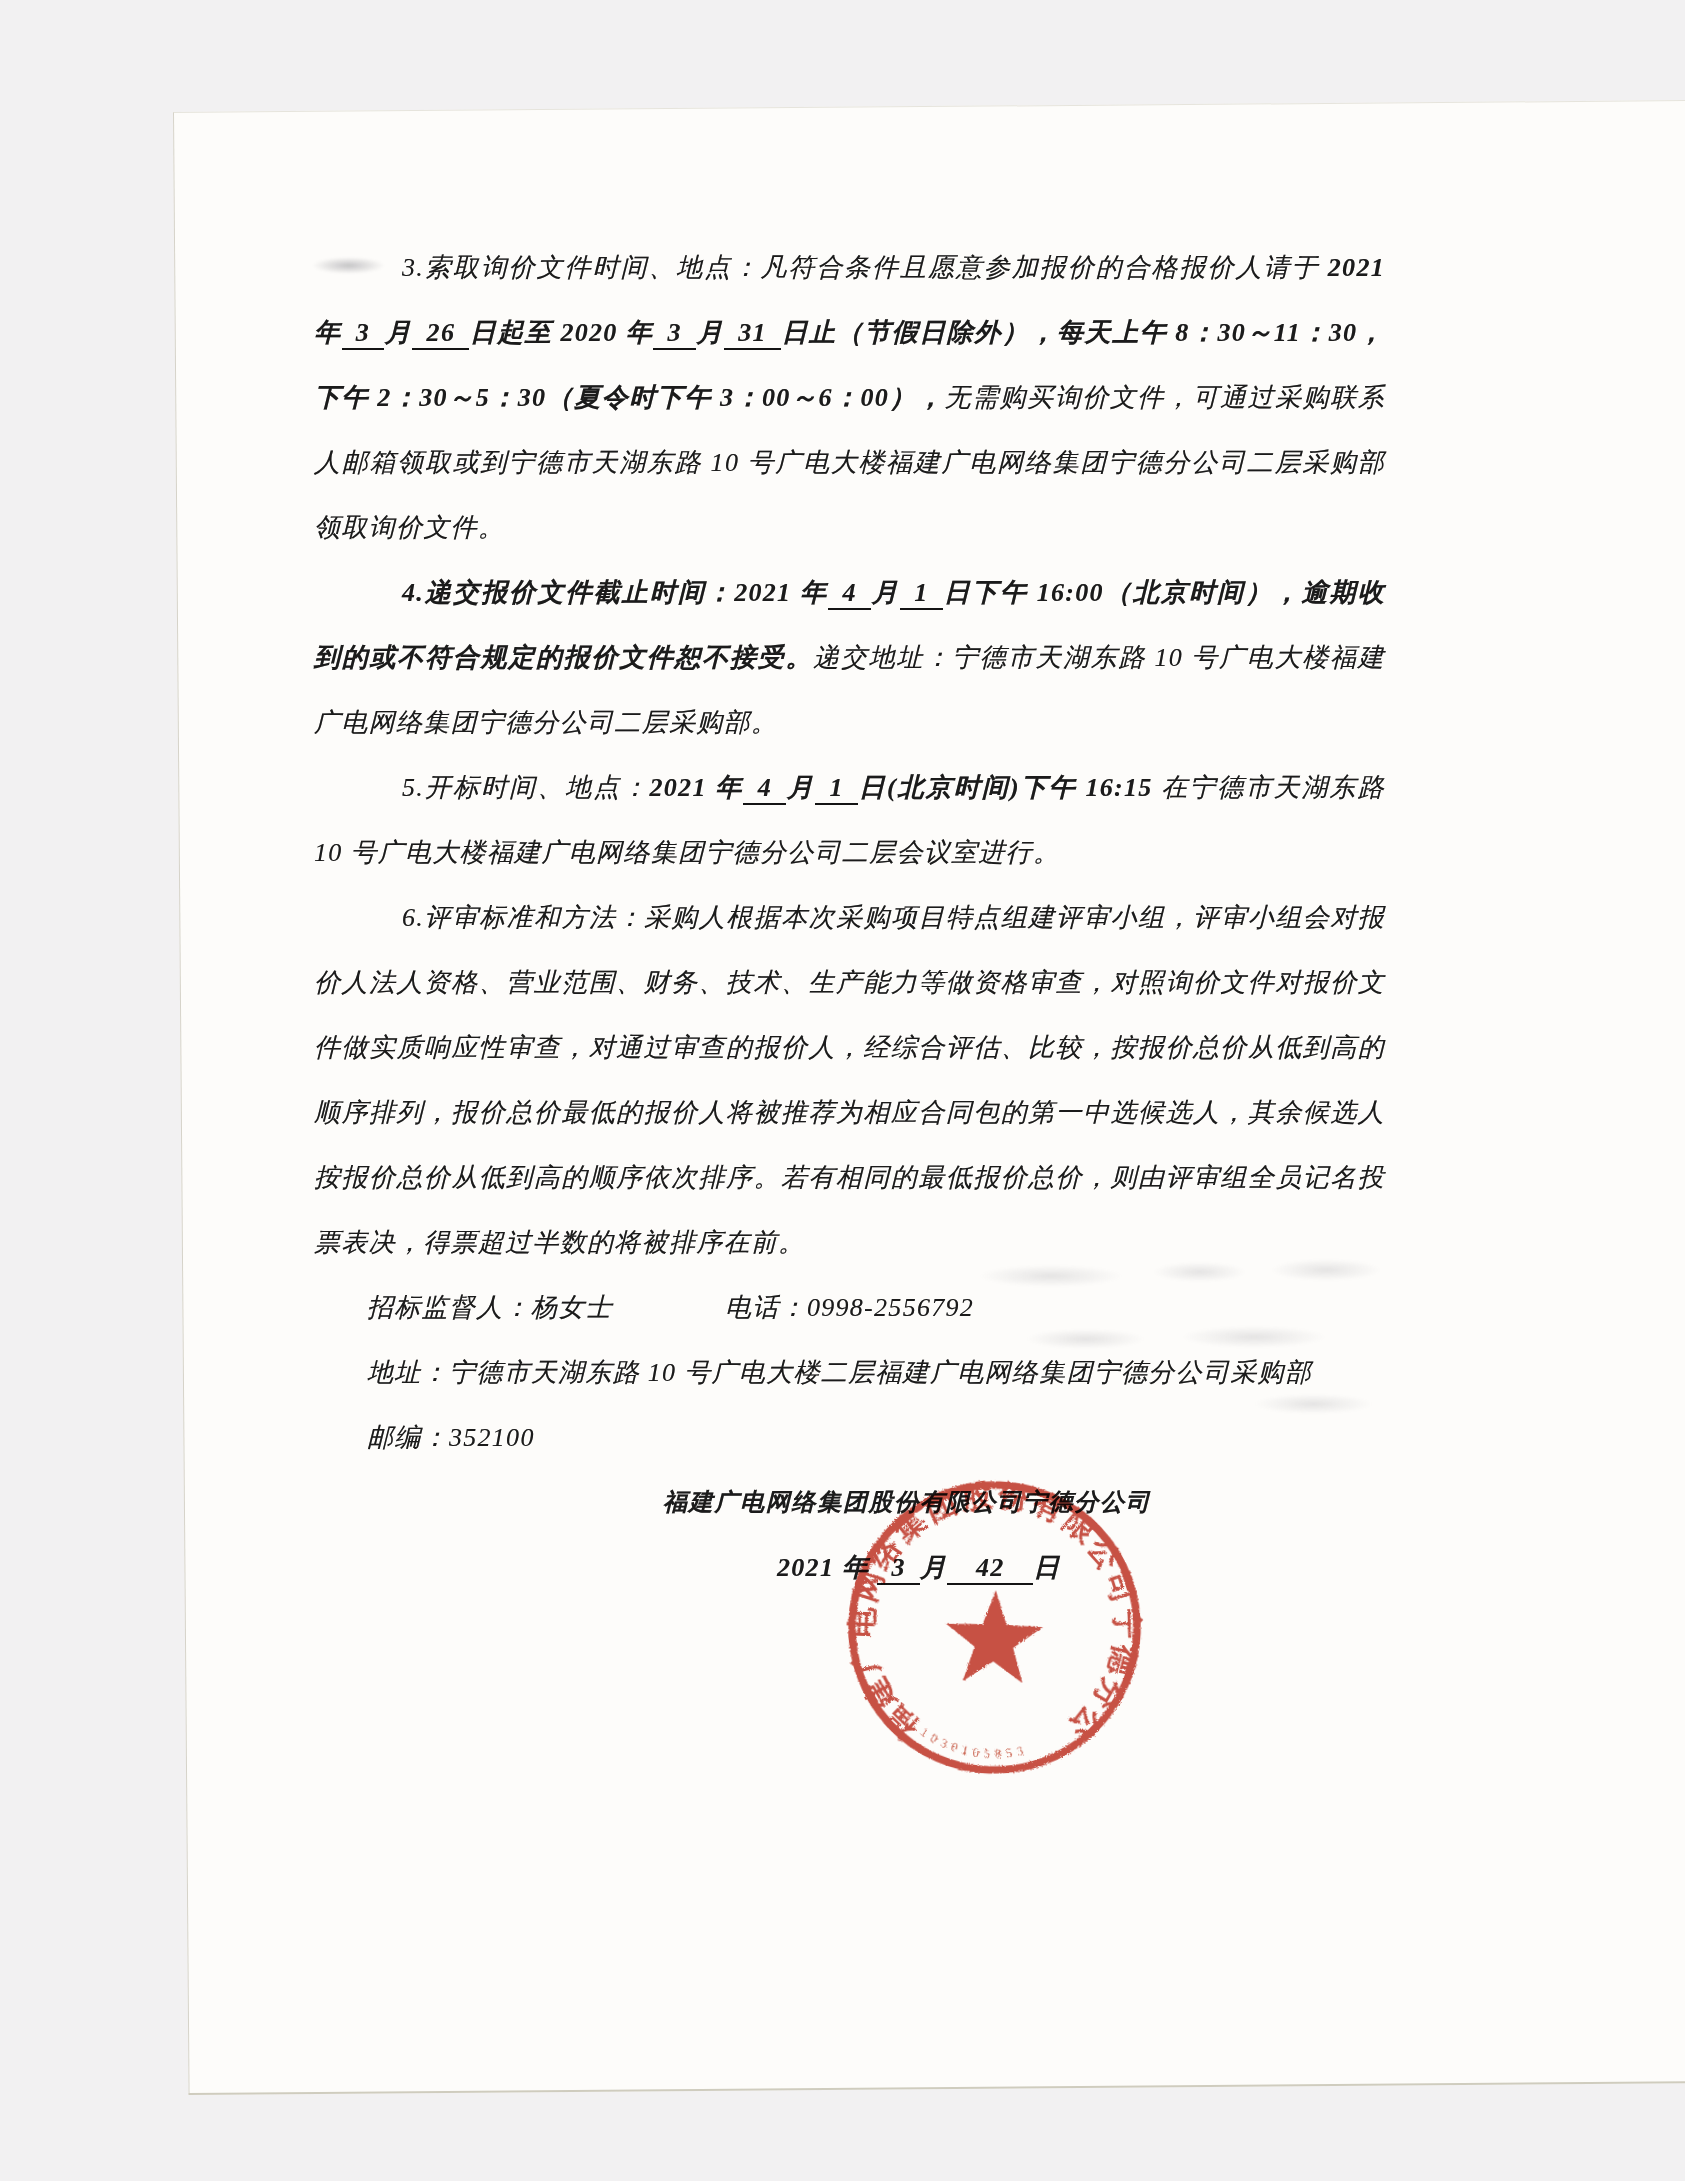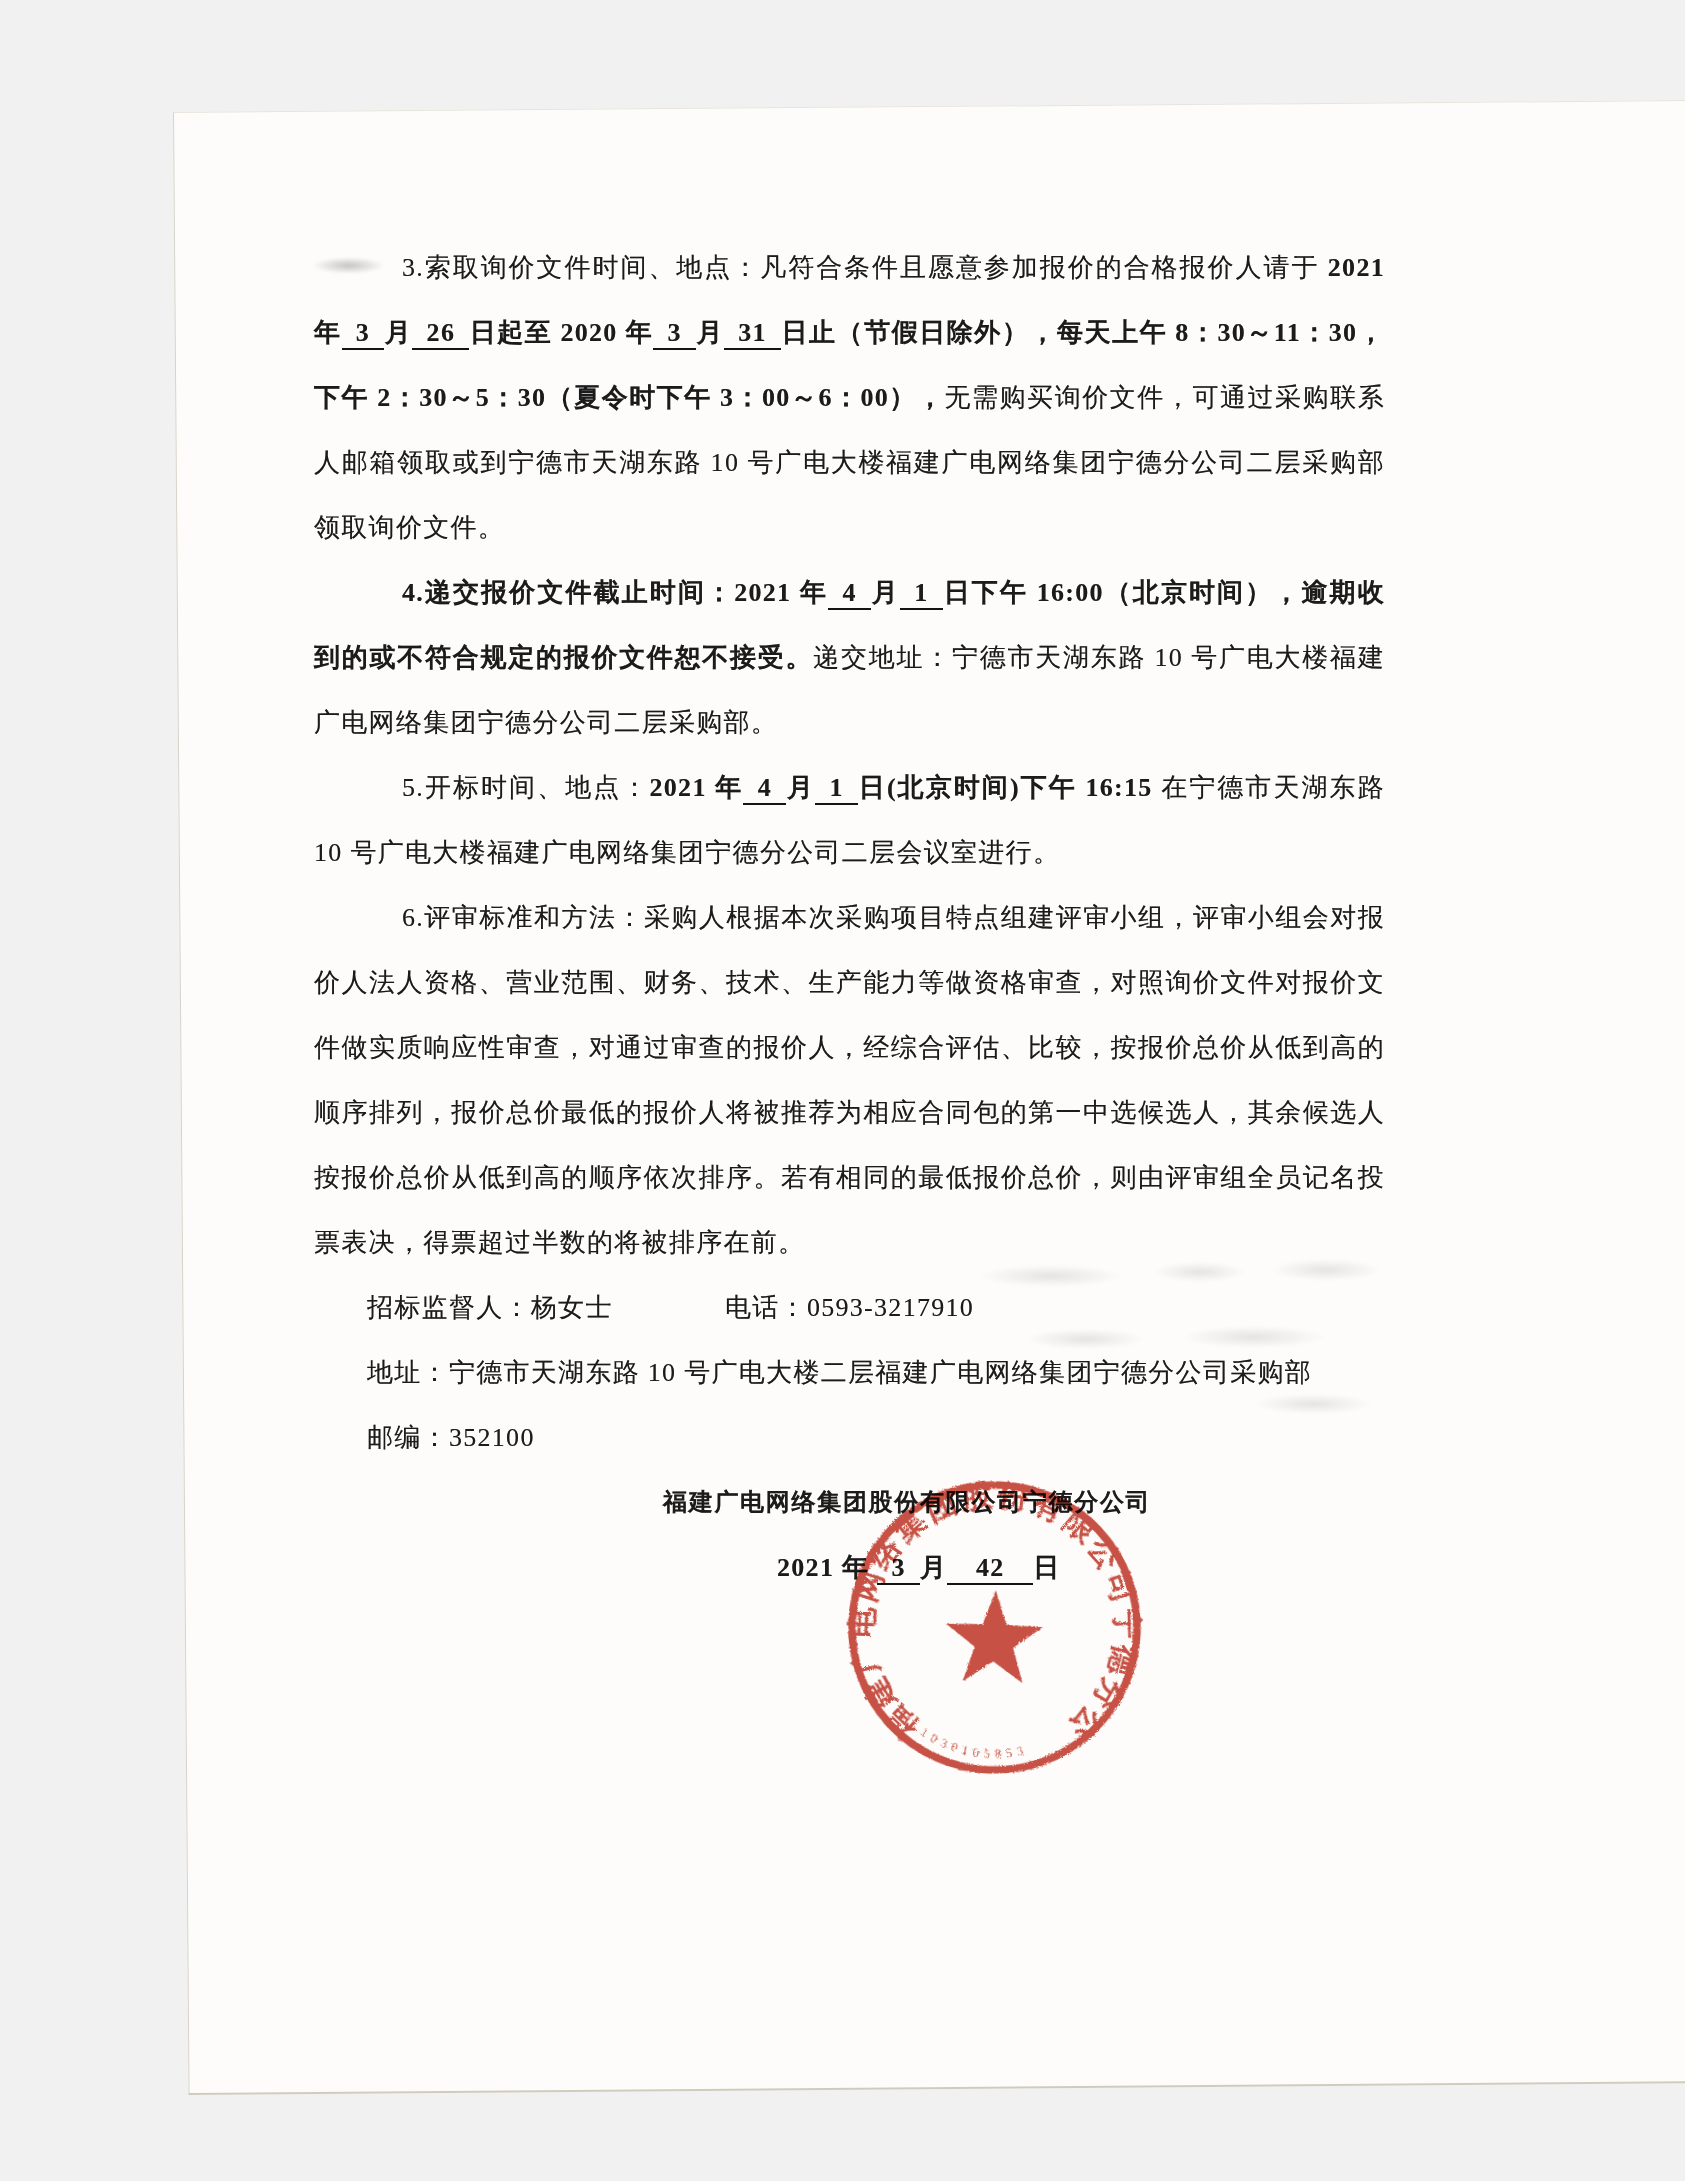--- a/index.html
+++ b/index.html
@@ -14,20 +14,21 @@
     border-left:1.7px solid #d6d3c9;
     border-top:0.8px solid #e6e4dc;
     border-bottom:2.5px solid #cfccbe;
     transform:rotate(-0.45deg);transform-origin:0 0;
   }
   #doc{
     position:absolute;left:314px;top:235px;width:1071px;
     font-size:26px;line-height:65px;letter-spacing:1.3px;
     color:#1b1b1b;text-align:justify;
     text-shadow:0 0 0.5px rgba(20,20,20,.45);
+    font-style:italic;
   }
   .para{margin:0;text-indent:88px;}
   .b{font-weight:bold;}
   .u{border-bottom:2.5px solid #141414;padding-bottom:0.8px;}
   .row{text-align:left;position:relative;white-space:nowrap;}
   .row.indent{padding-left:53px;}
   .ph{position:absolute;top:0;}
   .ph.p1{left:389px;}
   .ph.p2{left:411px;}
   .row.company{padding-left:349px;font-weight:bold;font-size:24px;letter-spacing:1.7px;}
@@ -58,21 +59,21 @@
 <div class="smudge" style="left:1254px;top:1394px;width:119px;height:20.3px;"></div>
 
 <div id="doc">
   <p class="para"><span>3.索取询价文件时间、地点：凡符合条件且愿意参加报价的合格报价人请于 </span><span class="b">2021 年</span><span class="b u"> 3 </span><span class="b">月</span><span class="b u"> 26 </span><span class="b">日起至 2020 年</span><span class="b u"> 3 </span><span class="b">月</span><span class="b u"> 31 </span><span class="b">日止（节假日除外），每天上午 8：30～11：30，下午 2：30～5：30（夏令时下午 3：00～6：00），</span><span>无需购买询价文件，可通过采购联系人邮箱领取或到宁德市天湖东路 10 号广电大楼福建广电网络集团宁德分公司二层采购部领取询价文件。</span></p>
   <p class="para"><span class="b">4.递交报价文件截止时间：2021 年</span><span class="b u"> 4 </span><span class="b">月</span><span class="b u"> 1 </span><span class="b">日下午 16:00（北京时间），逾期收到的或不符合规定的报价文件恕不接受。</span><span>递交地址：宁德市天湖东路 10 号广电大楼福建广电网络集团宁德分公司二层采购部。</span></p>
   <p class="para"><span>5.开标时间、地点：</span><span class="b">2021 年</span><span class="b u"> 4 </span><span class="b">月</span><span class="b u"> 1 </span><span class="b">日(北京时间)下午 16:15 </span><span>在宁德市天湖东路 10 号广电大楼福建广电网络集团宁德分公司二层会议室进行。</span></p>
   <p class="para"><span>6.评审标准和方法：采购人根据本次采购项目特点组建评审小组，评审小组会对报价人法人资格、营业范围、财务、技术、生产能力等做资格审查，对照询价文件对报价文件做实质响应性审查，对通过审查的报价人，经综合评估、比较，按报价总价从低到高的顺序排列，报价总价最低的报价人将被推荐为相应合同包的第一中选候选人，其余候选人按报价总价从低到高的顺序依次排序。若有相同的最低报价总价，则由评审组全员记名投票表决，得票超过半数的将被排序在前。</span></p>
 
   <div class="row indent">
     <span>招标监督人：杨女士</span>
-    <span class="ph p2">电话：0593-3217910</span>
+    <span class="ph p2">电话：0998-2556792</span>
   </div>
   <div class="row indent">地址：宁德市天湖东路 10 号广电大楼二层福建广电网络集团宁德分公司采购部</div>
   <div class="row indent">邮编：352100</div>
   <div class="row company">福建广电网络集团股份有限公司宁德分公司</div>
   <div class="row sigdate"><span class="b">2021 年 </span><span class="b u"> 3 </span><span class="b">月</span><span class="b u">  42  </span><span class="b">日</span></div>
 </div>
 
 <svg id="seal" width="319" height="319" viewBox="-188 -188 376 376">
   <defs>
     <filter id="inkrough" x="-20%" y="-20%" width="140%" height="140%">

